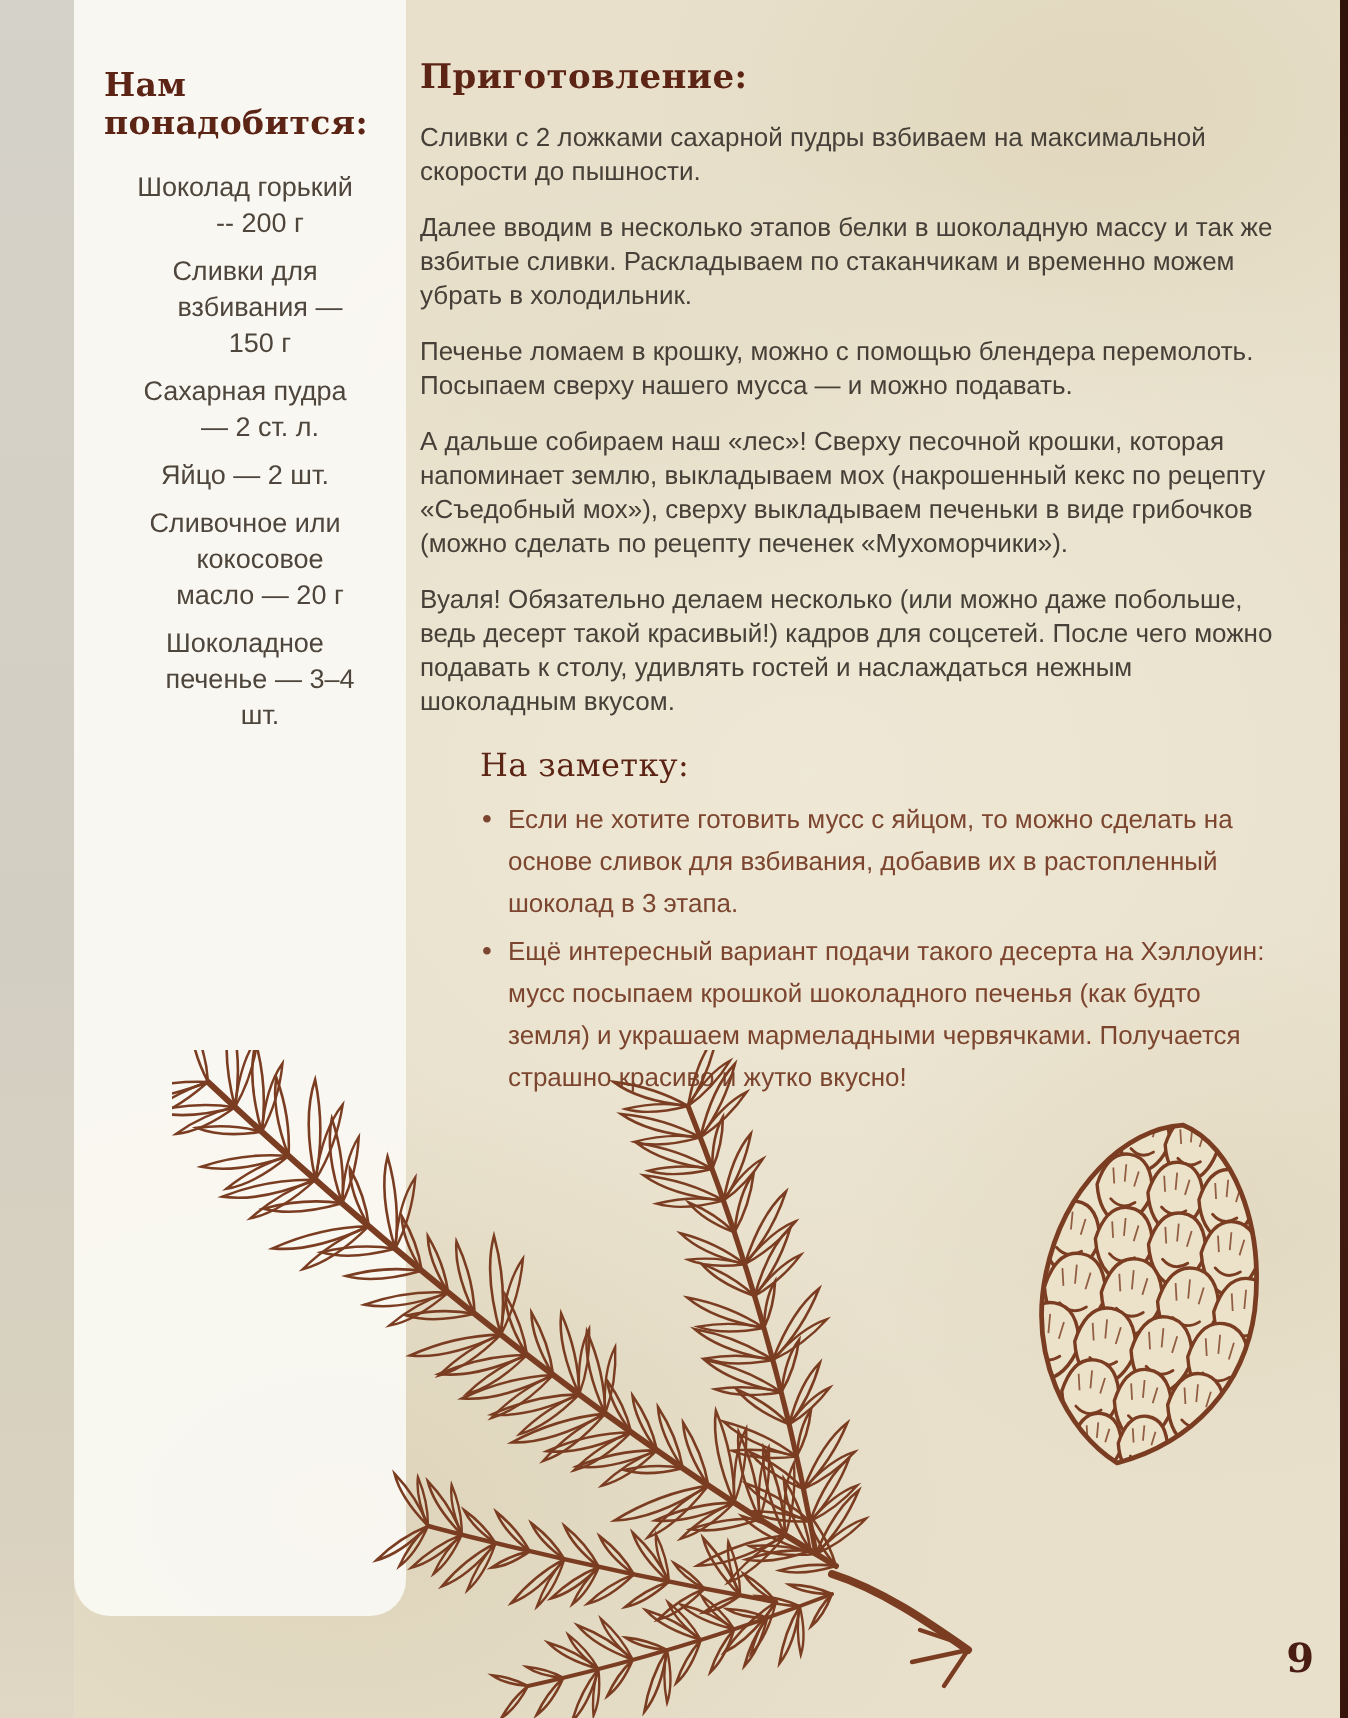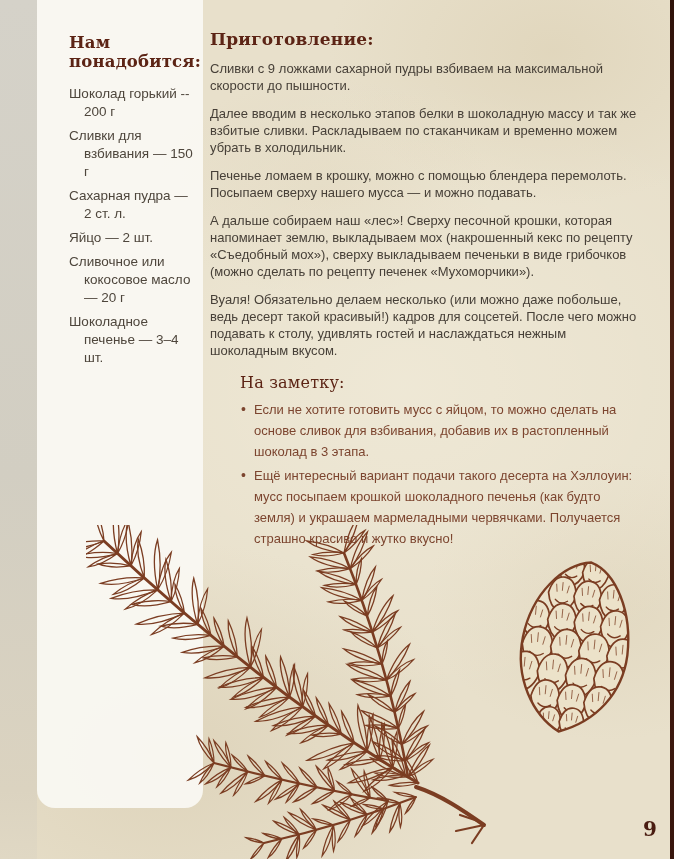--- a/index.html
+++ b/index.html
@@ -20,28 +20,28 @@
   }
   .right-border{
     position:absolute;right:0;top:0;width:4px;height:859px;
     background:linear-gradient(180deg,#2f120a,#4a2013 40%,#38150c 100%);
   }
   .panel{
     position:absolute;left:37px;top:0;width:166px;height:808px;
     background:rgba(250,249,243,.93);
     border-radius:0 0 18px 18px;
     box-sizing:border-box;
-    padding:33px 10px 0 32px;
+    padding:33px 10px 0 15px;
   }
   .panel h2{
     font-family:"DejaVu Serif","Liberation Serif",serif;
     font-size:16.5px;font-weight:bold;color:#5c2415;
     margin:0 0 14px 0;letter-spacing:.2px;
   }
-  .panel ul{list-style:none;margin:0;padding:0;}
+  .panel ul{list-style:none;margin:13px;padding:0;text-align:center;}
   .panel li{
     font-size:13.5px;line-height:18px;color:#4e463c;
     margin:0 0 6px 0;padding-left:15px;text-indent:-15px;
   }
   .content{
     position:absolute;left:210px;top:0;width:434px;padding-top:29px;
   }
   .content h2{
     font-family:"DejaVu Serif","Liberation Serif",serif;
     font-size:17px;font-weight:bold;color:#5c2415;
@@ -87,21 +87,21 @@
       <li>Сливки для взбивания — 150 г</li>
       <li>Сахарная пудра — 2 ст. л.</li>
       <li>Яйцо — 2 шт.</li>
       <li>Сливочное или кокосовое масло — 20 г</li>
       <li>Шоколадное печенье — 3–4 шт.</li>
     </ul>
   </aside>
 
   <main class="content">
     <h2>Приготовление:</h2>
-    <p>Сливки с 9 ложками сахарной пудры взбиваем на максимальной скорости до пышности.</p>
+    <p>Сливки с 2 ложками сахарной пудры взбиваем на максимальной скорости до пышности.</p>
     <p>Далее вводим в несколько этапов белки в шоколадную массу и так же взбитые сливки. Раскладываем по стаканчикам и временно можем убрать в холодильник.</p>
     <p>Печенье ломаем в крошку, можно с помощью блендера перемолоть. Посыпаем сверху нашего мусса — и можно подавать.</p>
     <p>А дальше собираем наш «лес»! Сверху песочной крошки, которая напоминает землю, выкладываем мох (накрошенный кекс по рецепту «Съедобный мох»), сверху выкладываем печеньки в виде грибочков (можно сделать по рецепту печенек «Мухоморчики»).</p>
     <p>Вуаля! Обязательно делаем несколько (или можно даже побольше, ведь десерт такой красивый!) кадров для соцсетей. После чего можно подавать к столу, удивлять гостей и наслаждаться нежным шоколадным вкусом.</p>
 
     <section class="notes">
       <h3>На заметку:</h3>
       <ul>
         <li>Если не хотите готовить мусс с яйцом, то можно сделать на основе сливок для взбивания, добавив их в растопленный шоколад в 3 этапа.</li>
         <li>Ещё интересный вариант подачи такого десерта на Хэллоуин: мусс посыпаем крошкой шоколадного печенья (как будто земля) и украшаем мармеладными червячками. Получается страшно красиво и жутко вкусно!</li>

